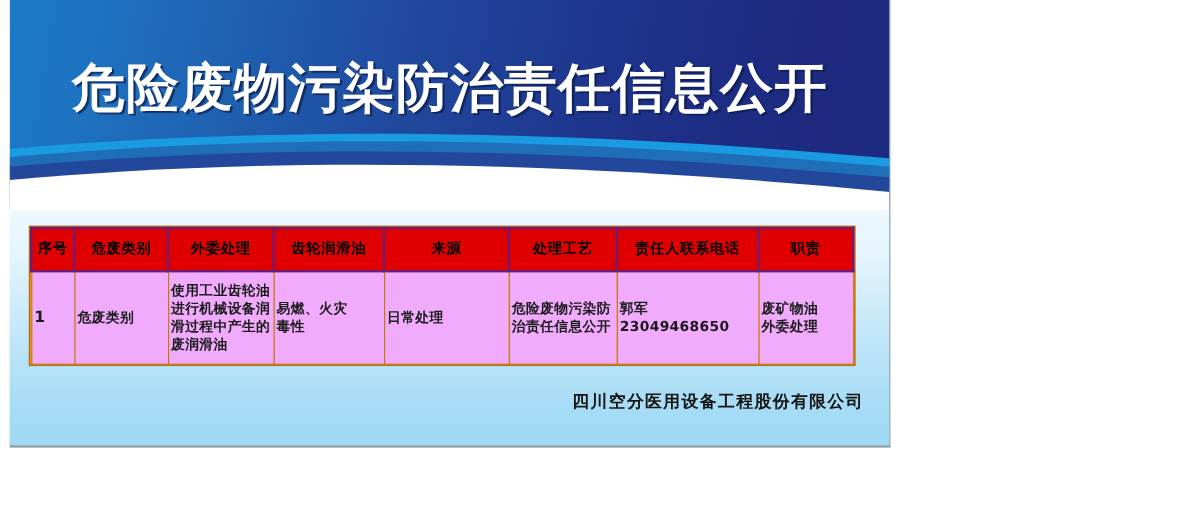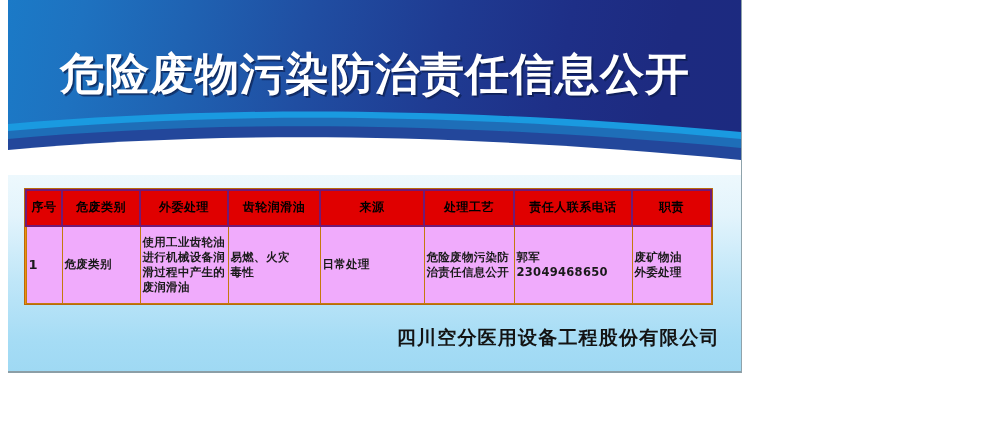--- a/index.html
+++ b/index.html
@@ -134,21 +134,21 @@
   .c-duty  { width: 79px; }
 
   
   #company-name {
     position: absolute;
     left: 17px;
     top: 328px;
     width: 695px;
     text-align: right;
     color: #131313;
-    font-size: 19px;
+    font-size: 14px;
     font-weight: bold;
     letter-spacing: 1.2px;
     line-height: 1;
   }
 </style>
 </head>
 <body>
 
 <div id="poster">
 

